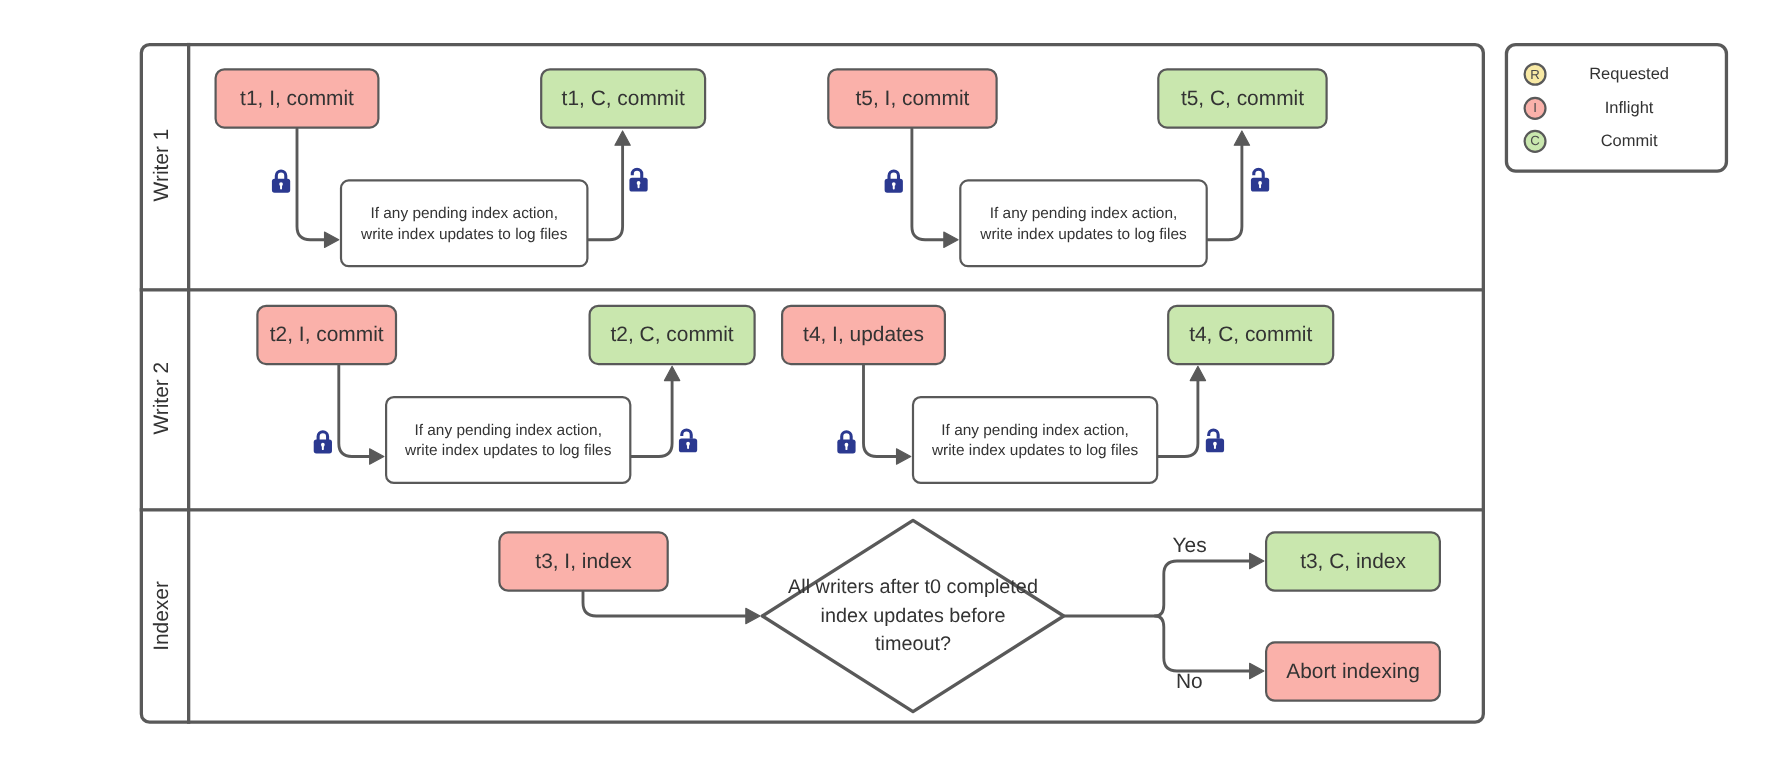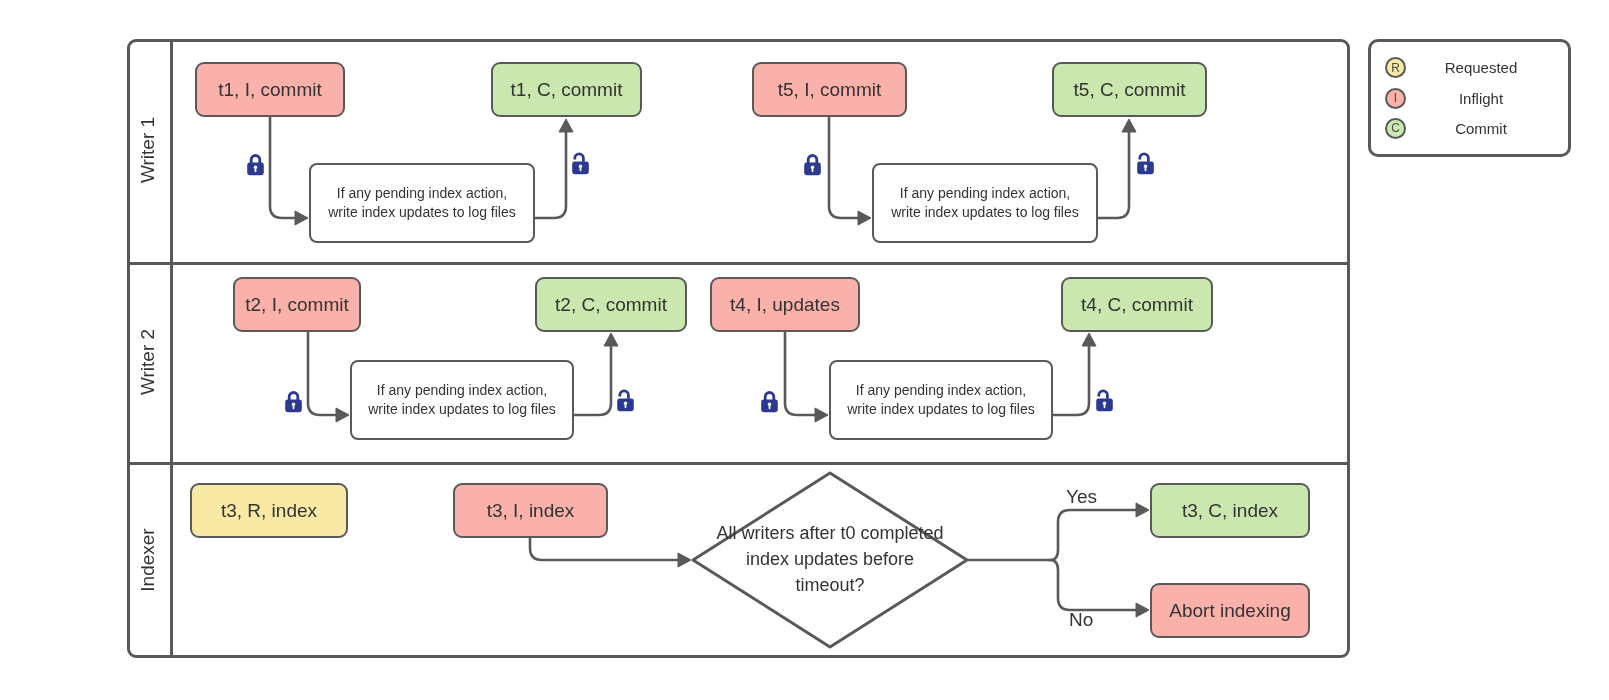--- a/index.html
+++ b/index.html
@@ -91,21 +91,20 @@
   <div class="node process" style="left:872px;top:163px;width:226px;">If any pending index action, write index updates to log files</div>
   <div class="node state fill-commit" style="left:1052px;top:62px;width:155px;">t5, C, commit</div>
 
   <div class="node state fill-inflight" style="left:233px;top:277px;width:128px;">t2, I, commit</div>
   <div class="node process" style="left:350px;top:360px;width:224px;">If any pending index action, write index updates to log files</div>
   <div class="node state fill-commit" style="left:535px;top:277px;width:152px;">t2, C, commit</div>
   <div class="node state fill-inflight" style="left:710px;top:277px;width:150px;">t4, I, updates</div>
   <div class="node process" style="left:829px;top:360px;width:224px;">If any pending index action, write index updates to log files</div>
   <div class="node state fill-commit" style="left:1013px;top:277px;width:152px;margin-left:48px;">t4, C, commit</div>
 
-  <div class="node state fill-requested" style="left:190px;top:483px;width:158px;">t3, R, index</div>
   <div class="node state fill-inflight" style="left:453px;top:483px;width:155px;">t3, I, index</div>
   <div class="diamond-text">All writers after t0 completed index updates before timeout?</div>
   <div class="node state fill-commit" style="left:1150px;top:483px;width:160px;">t3, C, index</div>
   <div class="node state fill-inflight" style="left:1150px;top:583px;width:160px;">Abort indexing</div>
 
   <div class="edge-label" style="left:1066px;top:486px;">Yes</div>
   <div class="edge-label" style="left:1069px;top:609px;">No</div>
 
   <svg class="lock" style="left:246px;top:153px;" width="19" height="23" viewBox="0 0 19 23">
       <path d="M5.2 10 V6.8 a4.3 4.3 0 0 1 8.6 0 V10" stroke="#2b3990" stroke-width="2.8" fill="none"></path>

